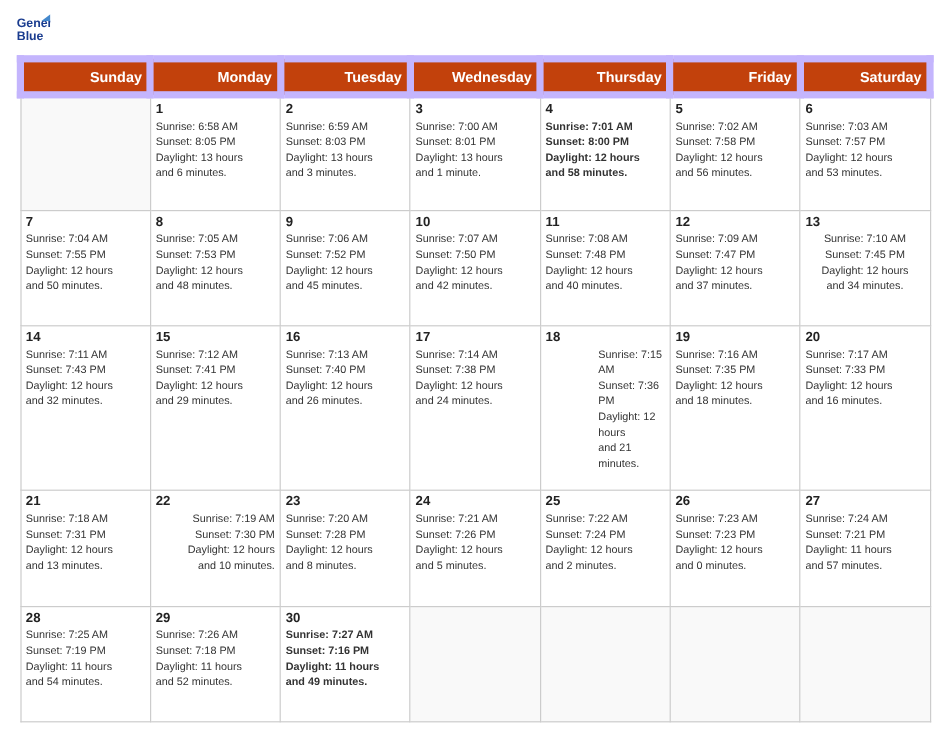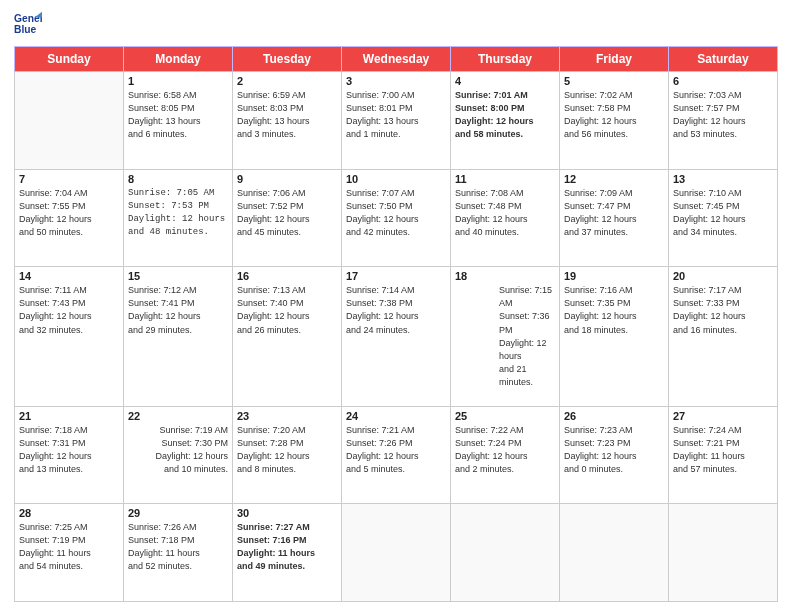--- a/index.html
+++ b/index.html
@@ -44,27 +44,27 @@
     .subtitle {
       font-size: 14px;
       color: #555;
     }
     .calendar {
       width: 100%;
       border-collapse: collapse;
       flex: 1;
     }
     .calendar th {
-      background-color: #ef4444;
+      background-color: #c2410c;
       color: #fff;
       font-size: 12px;
       font-weight: bold;
       padding: 5px 4px;
-      text-align: center;
-      border: 1px solid #c4b5fd;
+      text-align: right;
+      border: 6px solid #c4b5fd;
     }
     .calendar td {
       border: 1px solid #ccc;
       vertical-align: top;
       padding: 3px 4px;
       width: calc(100%/7);
       font-size: 9.5px;
       color: #333;
       height: 88px;
     }
@@ -167,21 +167,21 @@
         <tr>
           <td>
             <span class="day-number">7</span>
             <div class="day-info" style="white-space: pre-line;">Sunrise: 7:04 AM
 Sunset: 7:55 PM
 Daylight: 12 hours
 and 50 minutes.</div>
           </td>
           <td>
             <span class="day-number">8</span>
-            <div class="day-info" style="white-space: pre-line; font-family: Liberation Mono, monospace;">Sunrise: 7:05 AM
+            <div class="day-info" style="white-space: pre-line;">Sunrise: 7:05 AM
 Sunset: 7:53 PM
 Daylight: 12 hours
 and 48 minutes.</div>
           </td>
           <td>
             <span class="day-number">9</span>
             <div class="day-info" style="white-space: pre-line;">Sunrise: 7:06 AM
 Sunset: 7:52 PM
 Daylight: 12 hours
 and 45 minutes.</div>
@@ -202,21 +202,21 @@
           </td>
           <td>
             <span class="day-number">12</span>
             <div class="day-info" style="white-space: pre-line;">Sunrise: 7:09 AM
 Sunset: 7:47 PM
 Daylight: 12 hours
 and 37 minutes.</div>
           </td>
           <td>
             <span class="day-number">13</span>
-            <div class="day-info" style="white-space: pre-line;">Sunrise: 7:10 AM
+            <div class="day-info" style="white-space: pre-line; text-align: center;">Sunrise: 7:10 AM
 Sunset: 7:45 PM
 Daylight: 12 hours
 and 34 minutes.</div>
           </td>
         </tr>
         <tr>
           <td>
             <span class="day-number">14</span>
             <div class="day-info" style="white-space: pre-line;">Sunrise: 7:11 AM
 Sunset: 7:43 PM

